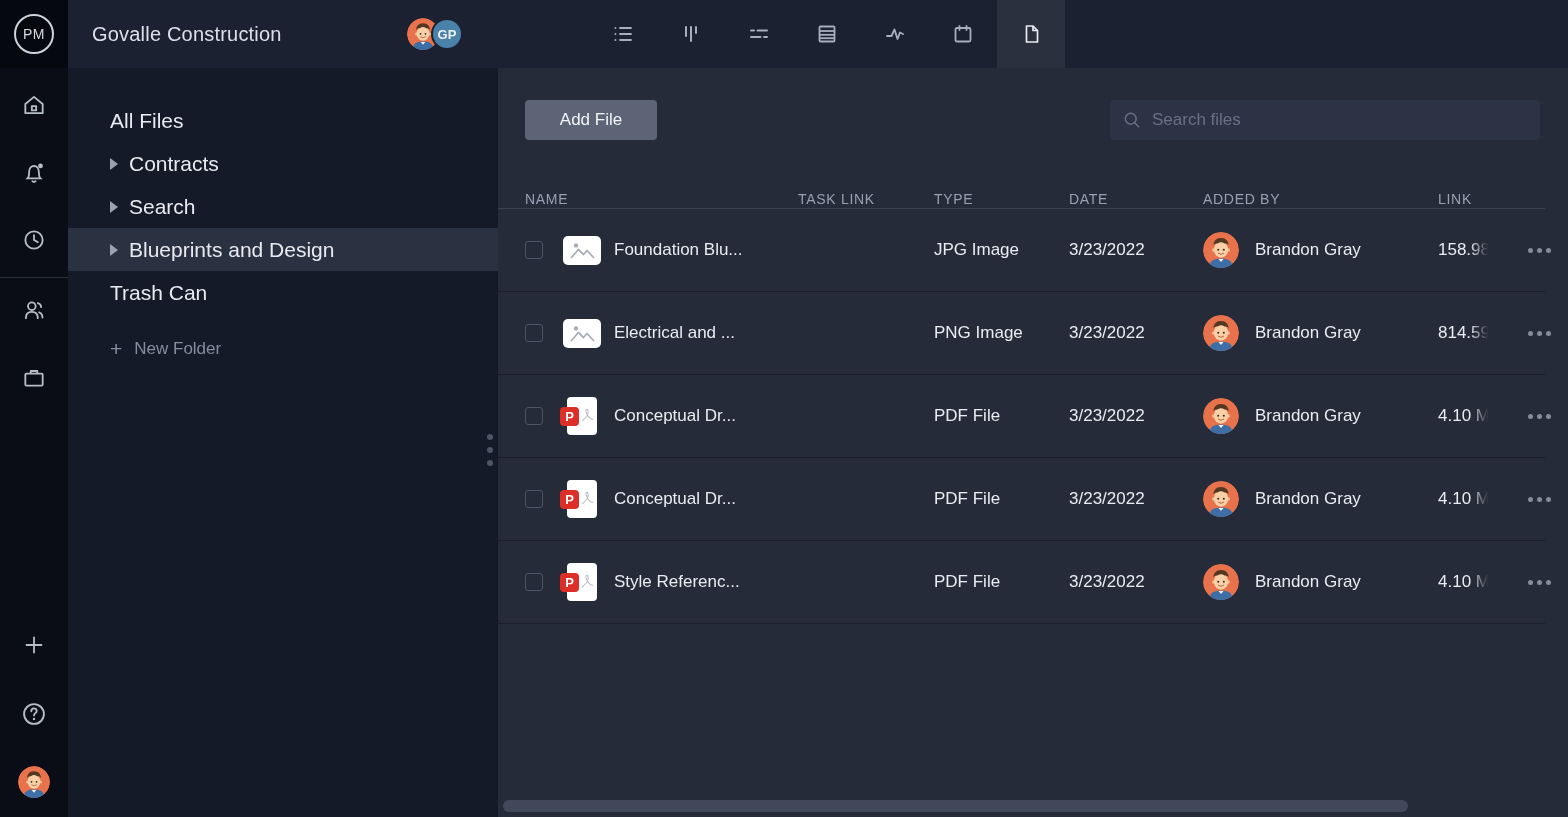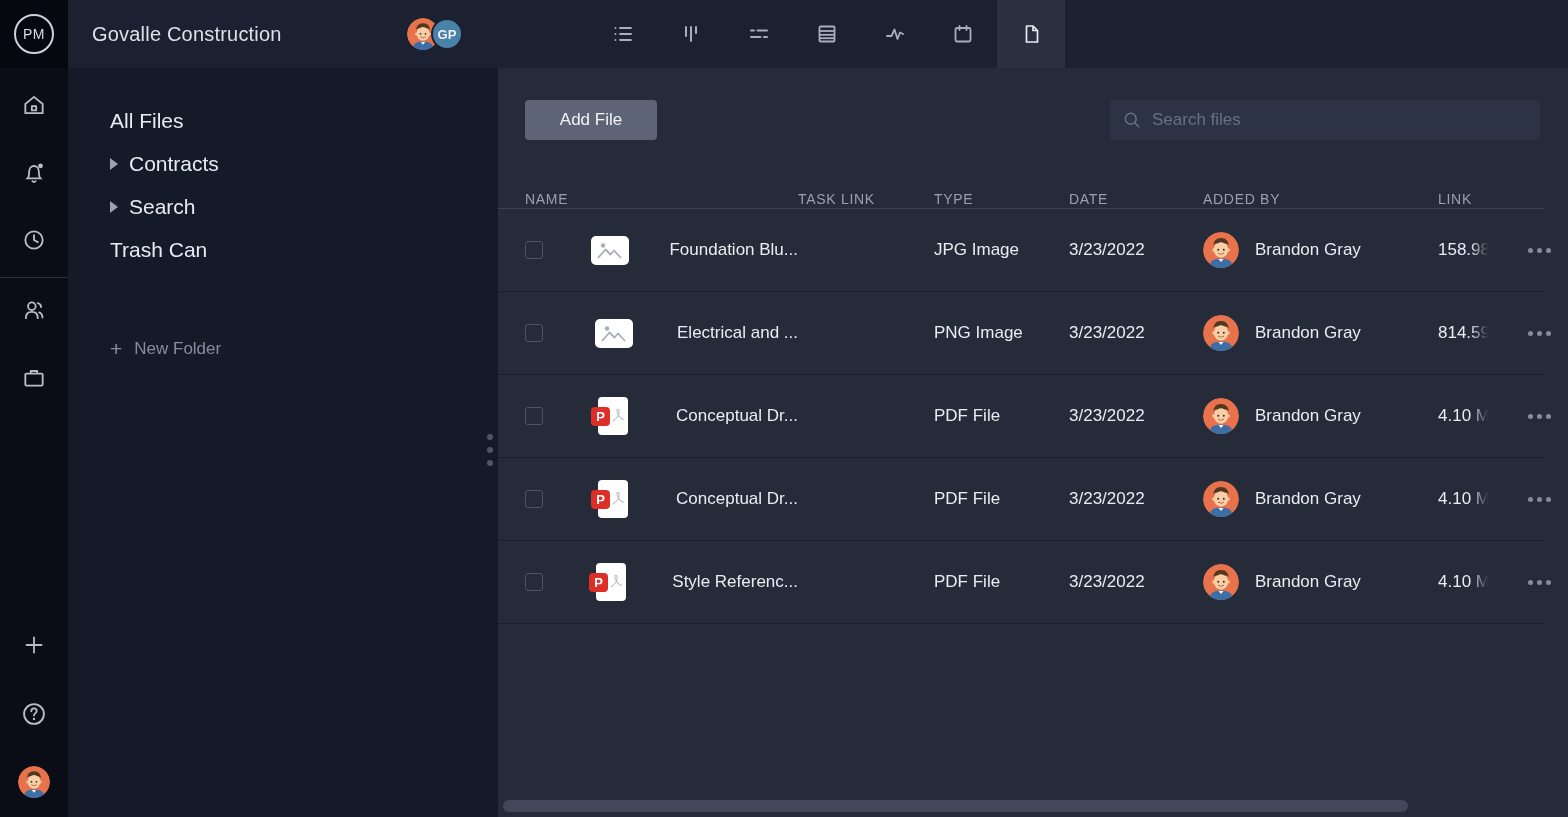--- a/index.html
+++ b/index.html
@@ -43,21 +43,21 @@
   .search-box svg { flex:none; color:#687184; }
   .search-box input { flex:1; margin-left:10px; background:transparent; border:none; outline:none; color:#dfe3ec; font-size:17px; font-family:inherit; }
   .search-box input::placeholder { color:#687184; }
 
   .grid-cols { display:grid; grid-template-columns:273px 136px 135px 134px 235px 90px 1fr; align-items:center; padding-left:27px; }
   .thead { position:absolute; left:0; top:100px; width:1047px; height:41px; border-bottom:1px solid #3a414f; }
   .thead span { font-size:14px; letter-spacing:.7px; color:#98a0b2;margin-top:21px; }
   .tbody { position:absolute; left:0; top:141px; width:1047px; }
   .trow { height:83px; border-bottom:1px solid #1a1f2b; cursor:pointer; }
   .cell { font-size:17px; color:#e9ecf2; overflow:hidden; white-space:nowrap; }
-  .cell-name { display:flex; align-items:center;justify-content:space-between; }
+  .cell-name { display:flex; align-items:center; }
   .checkbox { width:18px; height:18px; border:1.5px solid #4b5466; border-radius:3px; flex:none; cursor:pointer; }
   .file-thumb { margin-left:20px; width:38px; display:flex; justify-content:center; flex:none; }
   .thumb-image { width:38px; height:29px; background:#ffffff; border-radius:5px; display:flex; align-items:center; justify-content:center; }
   .thumb-pdf { position:relative; width:30px; height:38px; background:#ffffff; border-radius:4px; }
   .pdf-badge { position:absolute; left:-7px; top:10px; width:19px; height:19px; background:#dc2f27; border-radius:4px; color:#fff; font-size:13px; font-weight:700; display:flex; align-items:center; justify-content:center; }
   .pdf-swirl { position:absolute; right:3px; top:10px; color:#b9bec6; }
   .name-text { margin-left:13px; }
   .cell-added { display:flex; align-items:center; }
   .row-avatar { width:36px; height:36px; border-radius:50%; overflow:hidden; flex:none; }
   .added-name { margin-left:16px; }
@@ -247,20 +247,24 @@
     <div class="folder-item">
       <span class="caret"></span>
       <span class="folder-label">Contracts</span>
     </div>
 
     <div class="folder-item">
       <span class="caret"></span>
       <span class="folder-label">Search</span>
     </div>
 
+    <div class="folder-item selected">
+      <span class="caret"></span>
+      <span class="folder-label">Blueprints and Design</span>
+    </div>
 
     <div class="folder-item no-children">
 
       <span class="folder-label">Trash Can</span>
     </div>
   </div>
     <div class="new-folder">
       <span class="plus-glyph">+</span>
       <span>New Folder</span>
     </div>

